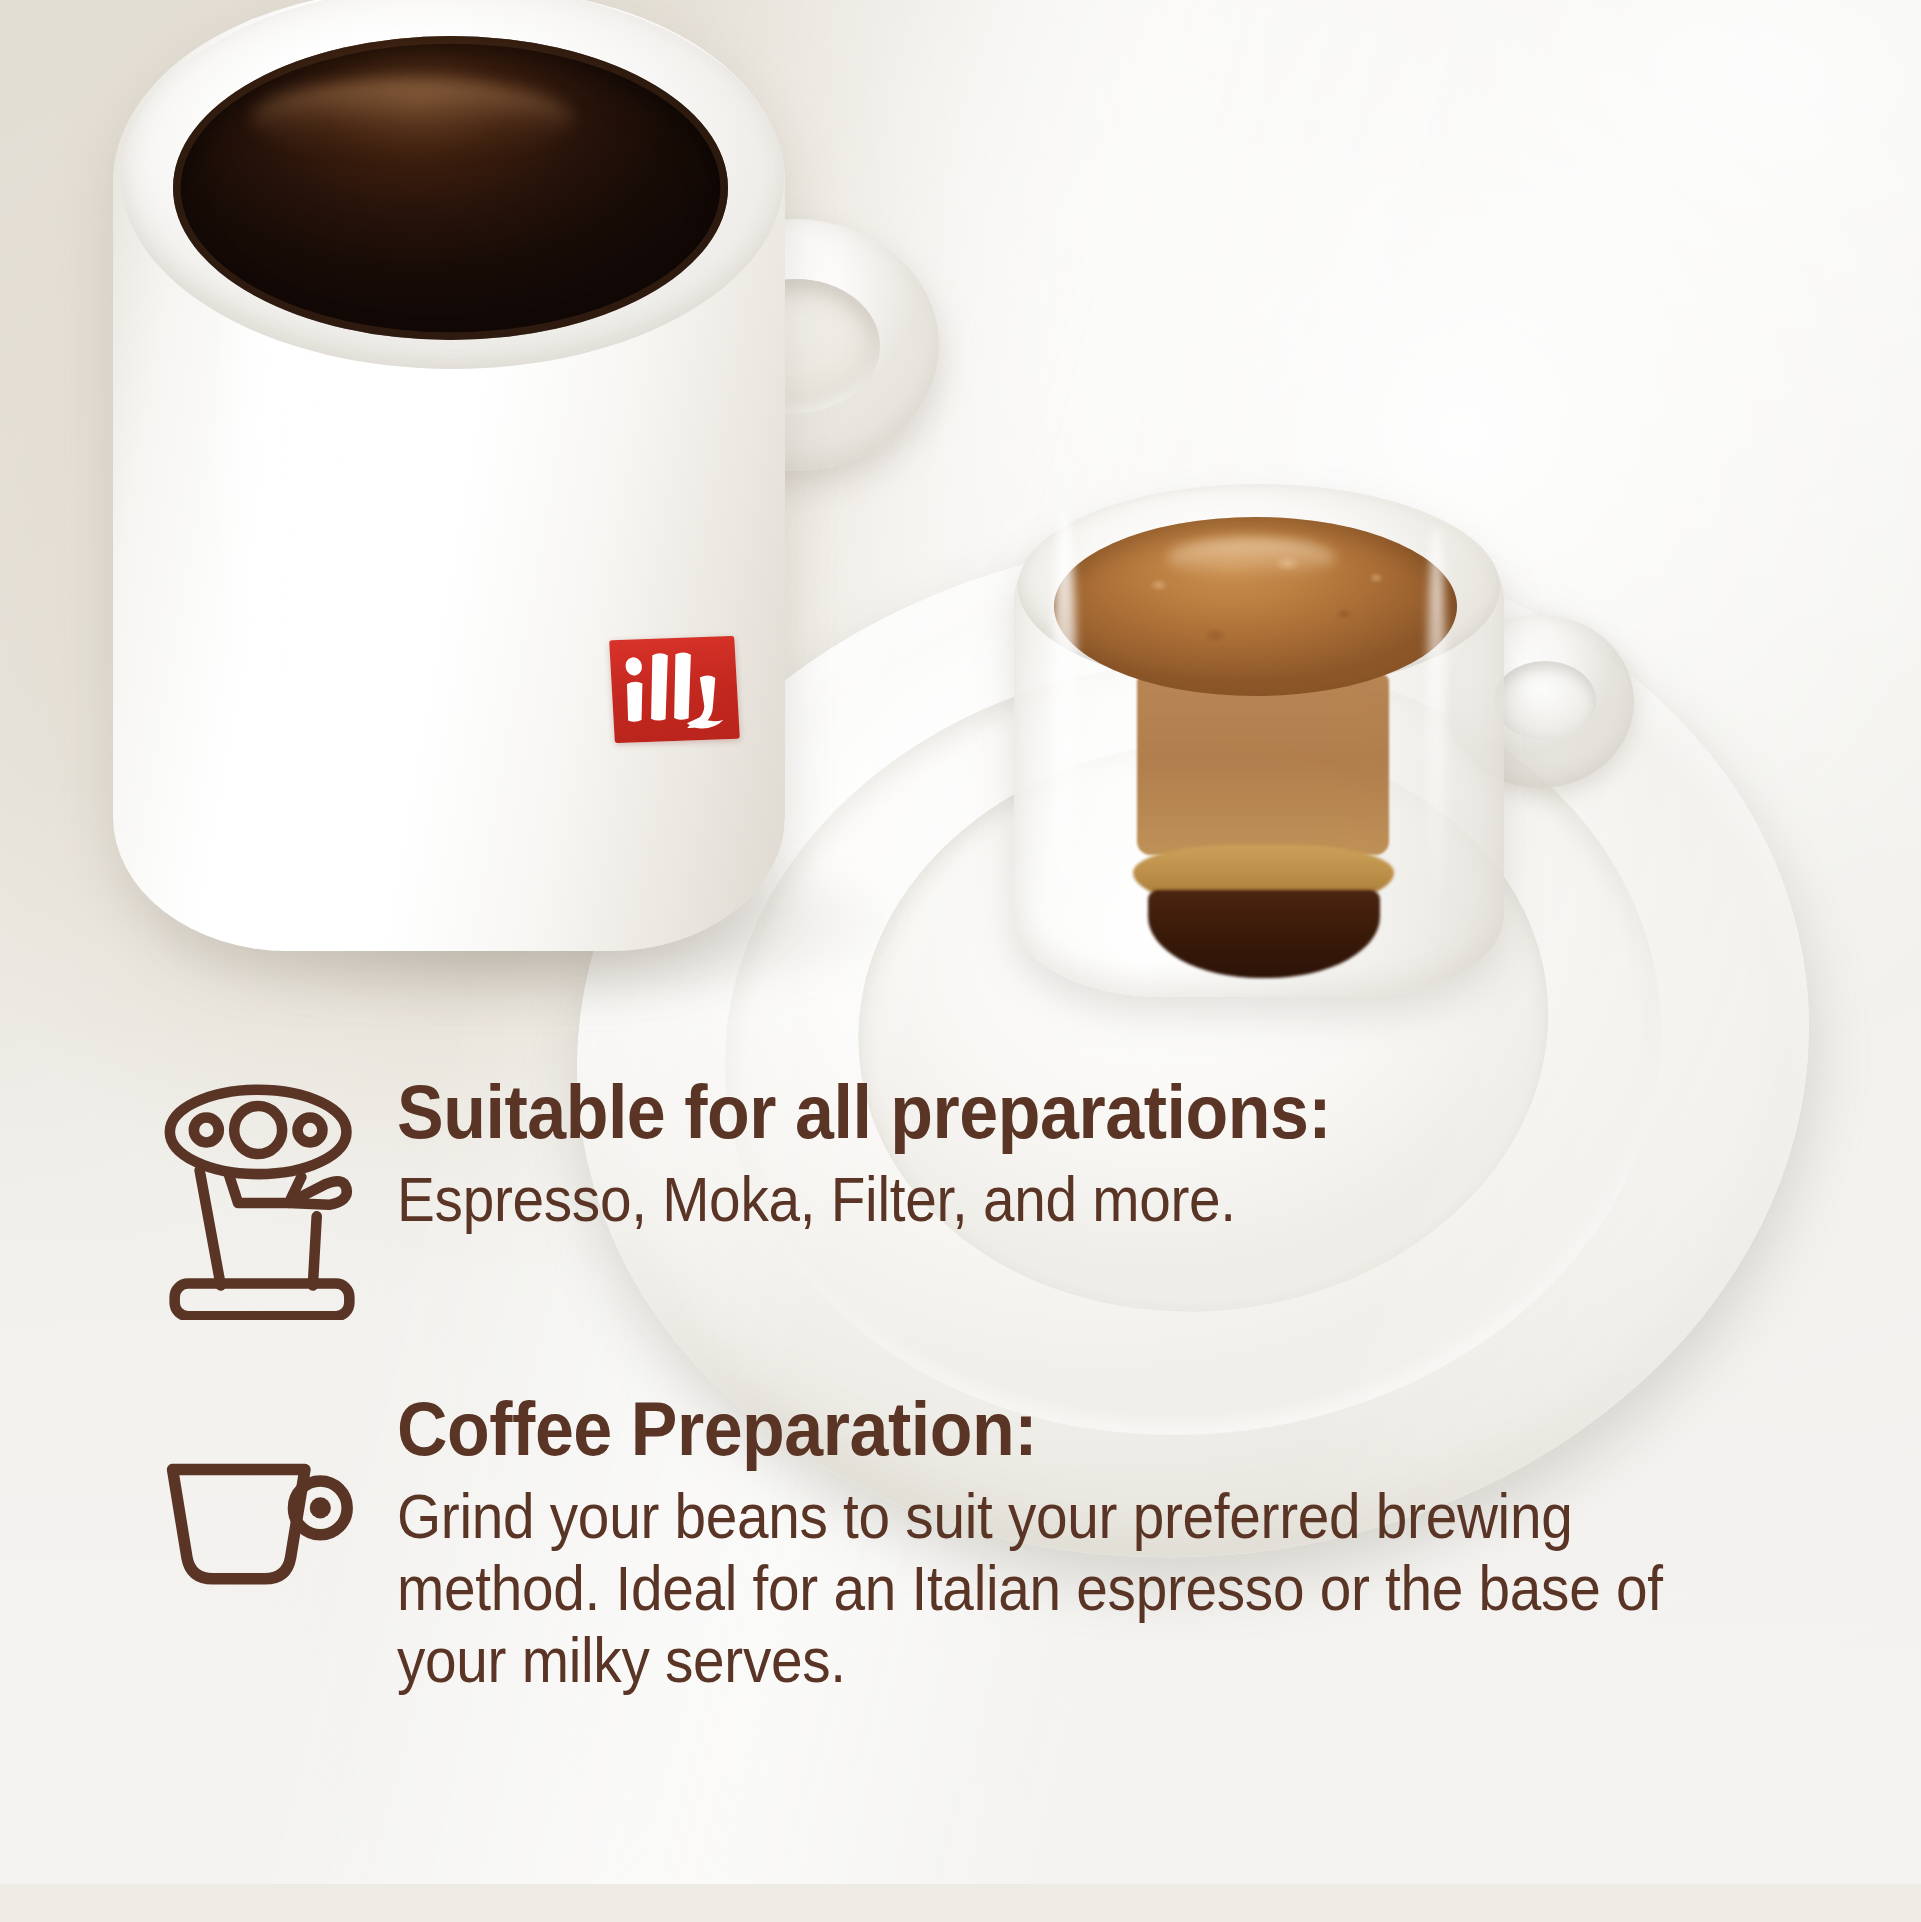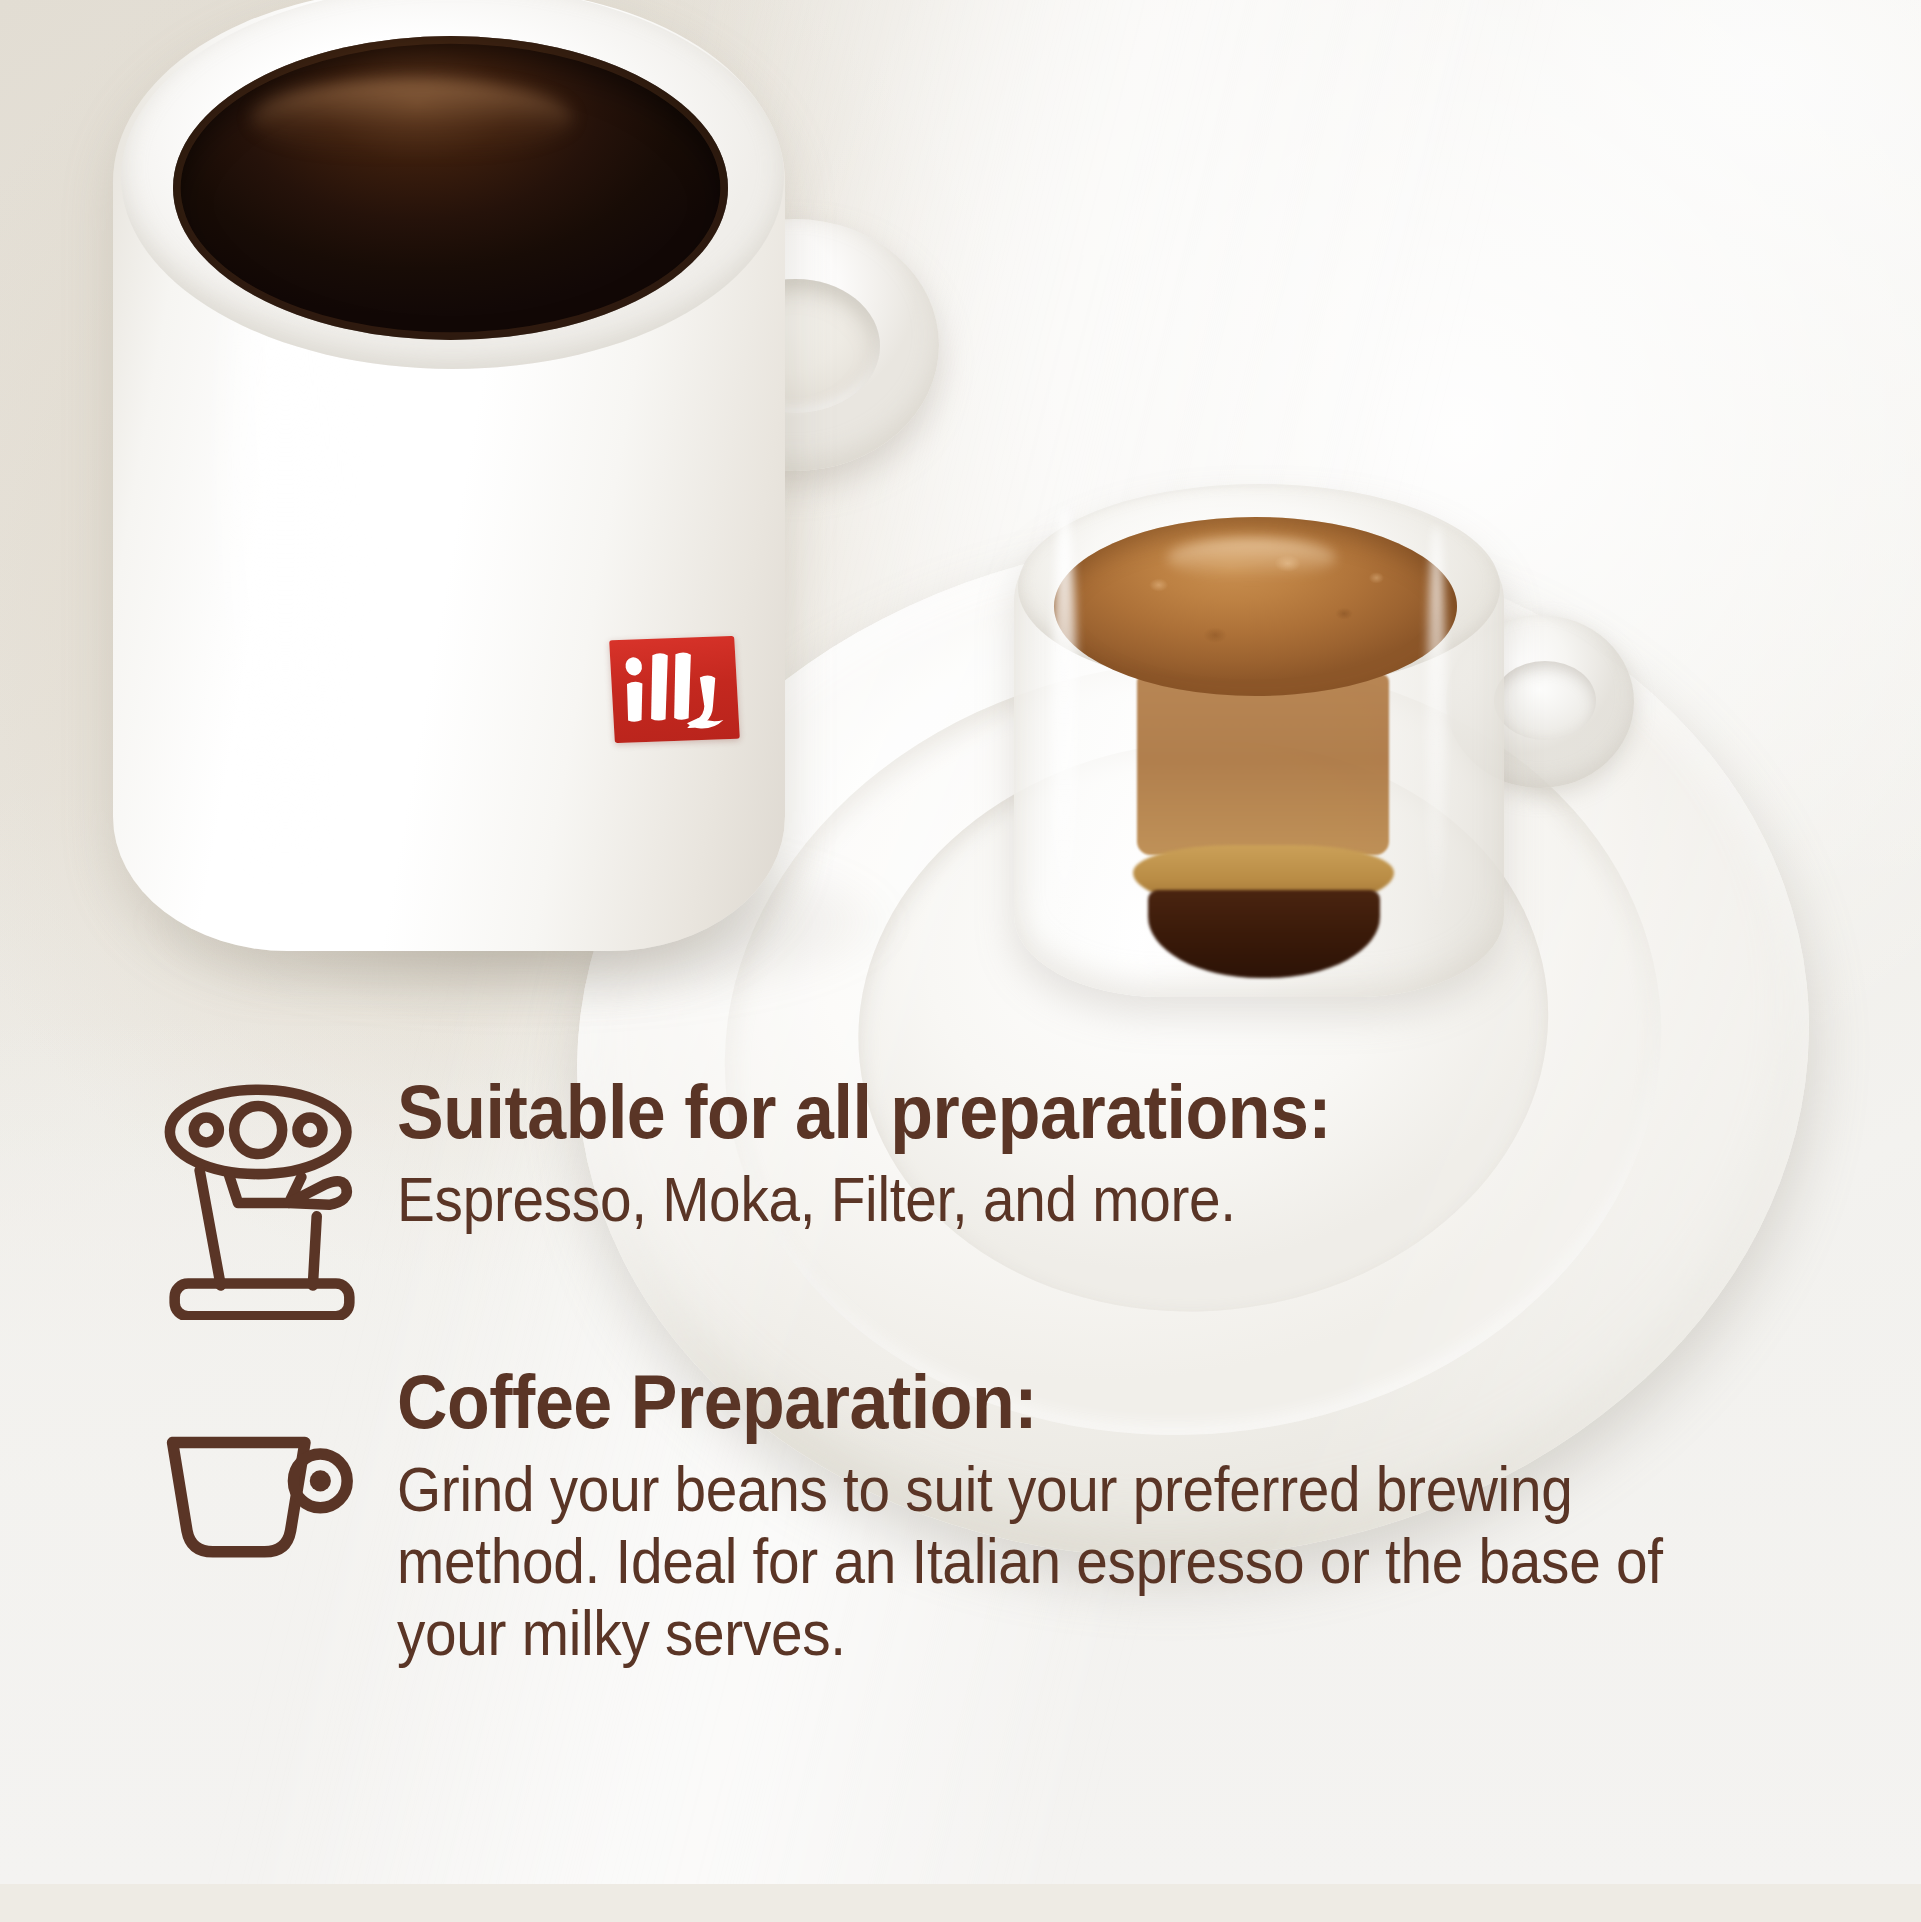--- a/index.html
+++ b/index.html
@@ -319,21 +319,21 @@
     position: absolute;
     left: 0; top: 1074px;
     width: 1921px;
   }
   .feature {
     position: relative;
     display: flex;
     align-items: flex-start;
     padding-left: 161px;
   }
-  .feature + .feature { margin-top: 44px; }
+  .feature + .feature { margin-top: 71px; }
 
   .feature-icon {
     flex: 0 0 auto;
     width: 221px;
     display: flex;
     justify-content: flex-start;
   }
   .feature-icon svg { display: block; }
   .icon-machine { width: 202px; height: 238px; margin-top: 7.7px; }
   .icon-cup { width: 192px; height: 188px; margin-top: 67px; }

